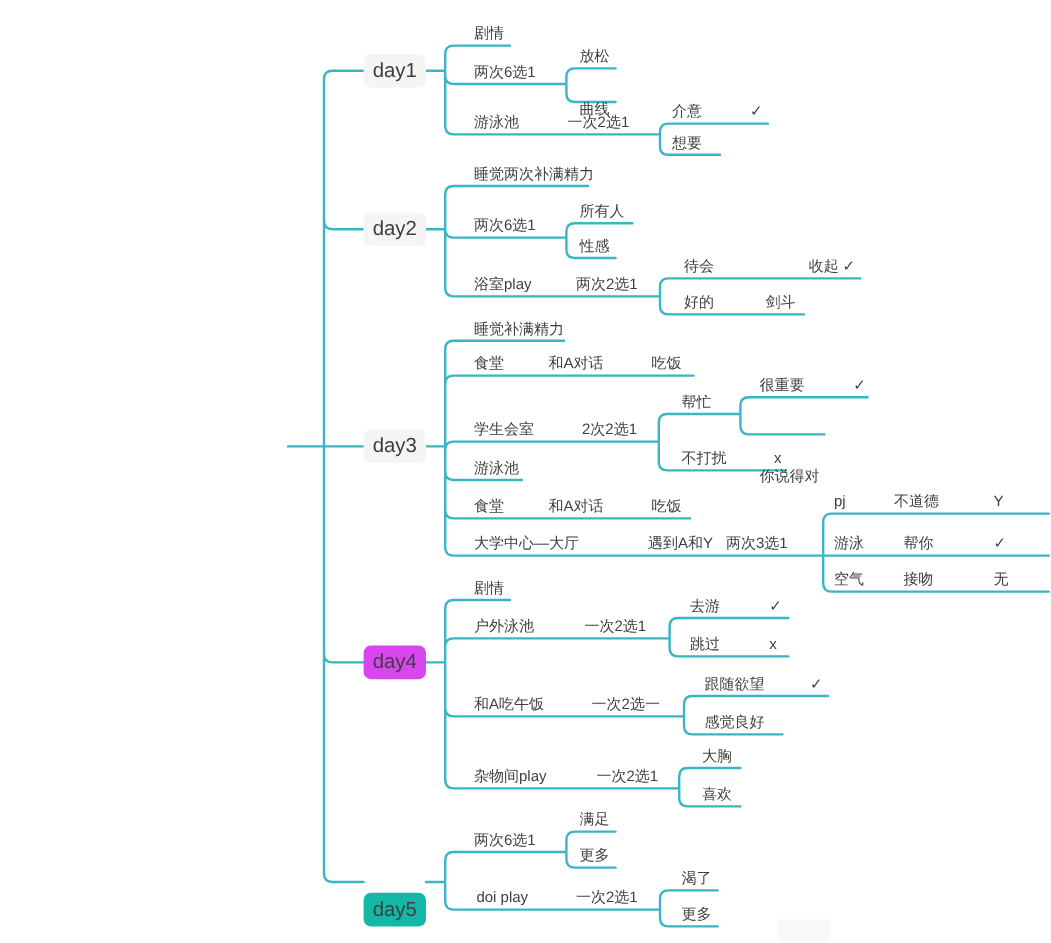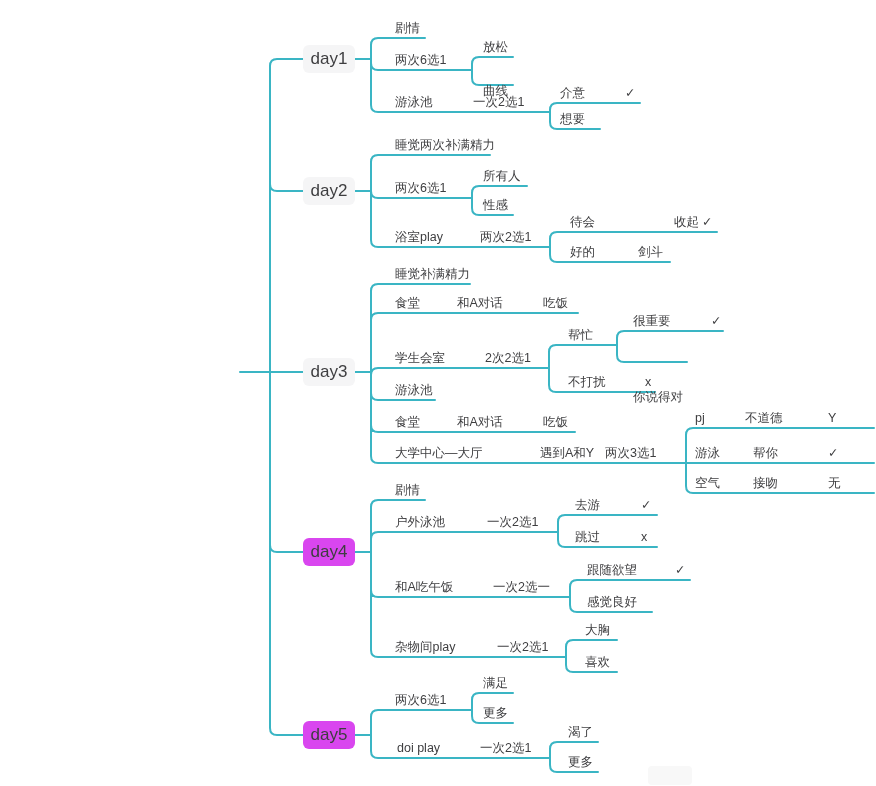--- a/index.html
+++ b/index.html
@@ -19,21 +19,21 @@
 <div id="canvas" style="color: rgb(62, 62, 64);">
   <svg id="edges" width="876" height="786" viewBox="0 0 876 786">
       <path d="M 240 372 H 303 M 303 59 H 277 Q 270 59 270 66 V 728 Q 270 735 277 735 H 303 M 270 184 Q 270 191 277 191 H 303 M 270 545 Q 270 552 277 552 H 303 M 355 59 H 371 M 371 45 L 371 105 M 371 45 Q 371 38 378 38 H 425 M 371 63 Q 371 70 378 70 H 468 M 371 105 Q 371 112 378 112 H 546 M 468 70 H 472 M 472 64 L 472 78 M 472 64 Q 472 57 479 57 H 513 M 472 78 Q 472 85 479 85 H 513 M 546 112 H 550 M 550 110 L 550 122 M 550 110 Q 550 103 557 103 H 640 M 550 122 Q 550 129 557 129 H 600 M 355 191 H 371 M 371 162 L 371 240 M 371 162 Q 371 155 378 155 H 490 M 371 191 Q 371 198 378 198 H 468 M 371 240 Q 371 247 378 247 H 546 M 468 198 H 472 M 472 193 L 472 208 M 472 193 Q 472 186 479 186 H 527 M 472 208 Q 472 215 479 215 H 513 M 546 247 H 550 M 550 239 L 550 255 M 550 239 Q 550 232 557 232 H 717 M 550 255 Q 550 262 557 262 H 670 M 355 372 H 371 M 371 291 L 371 456 M 371 291 Q 371 284 378 284 H 470 M 371 320 Q 371 313 378 313 H 578 M 371 375 Q 371 368 378 368 H 549 M 371 393 Q 371 400 378 400 H 435 M 371 425 Q 371 432 378 432 H 575 M 371 456 Q 371 463 378 463 H 686 M 543 368 H 549 M 549 352 L 549 385 M 549 352 Q 549 345 556 345 H 617 M 549 385 Q 549 392 556 392 H 655 M 613 345 H 617 M 617 338 L 617 355 M 617 338 Q 617 331 624 331 H 723 M 617 355 Q 617 362 624 362 H 687 M 680 463 H 686 M 686 435 L 686 486 M 686 435 Q 686 428 693 428 H 874 M 686 463 H 874 M 686 486 Q 686 493 693 493 H 874 M 355 552 H 371 M 371 507 L 371 650 M 371 507 Q 371 500 378 500 H 425 M 371 539 Q 371 532 378 532 H 558 M 371 590 Q 371 597 378 597 H 570 M 371 650 Q 371 657 378 657 H 566 M 553 532 H 558 M 558 522 L 558 540 M 558 522 Q 558 515 565 515 H 657 M 558 540 Q 558 547 565 547 H 657 M 565 597 H 570 M 570 587 L 570 605 M 570 587 Q 570 580 577 580 H 690 M 570 605 Q 570 612 577 612 H 652 M 562 657 H 566 M 566 647 L 566 665 M 566 647 Q 566 640 573 640 H 617 M 566 665 Q 566 672 573 672 H 617 M 355 735 H 371 M 371 717 L 371 751 M 371 717 Q 371 710 378 710 H 468 M 371 751 Q 371 758 378 758 H 546 M 468 710 H 472 M 472 700 L 472 716 M 472 700 Q 472 693 479 693 H 513 M 472 716 Q 472 723 479 723 H 513 M 546 758 H 550 M 550 749 L 550 765 M 550 749 Q 550 742 557 742 H 598 M 550 765 Q 550 772 557 772 H 598" fill="none" stroke="#3ab5c4" stroke-width="2" stroke-linecap="round" stroke-linejoin="round"></path>
     </svg>
 
 
   <div class="day" style="top: 45px; background: rgb(245, 245, 246);">day1</div>
   <div class="day" style="top: 177px; background: rgb(245, 245, 246);">day2</div>
   <div class="day" style="top: 358px; background: rgb(245, 245, 246);">day3</div>
   <div class="day" style="top: 538px; background: #d946ef;">day4</div>
-  <div class="day" style="top: 721px; background: #d946ef;">day5</div>
+  <div class="day" style="top: 744px; background: #14b8a6;">day5</div>
 
   <div id="labels">
       <span class="lb" style="left: 395px; top: 21px;">剧情</span>
       <span class="lb" style="left: 395px; top: 53px;">两次6选1</span>
       <span class="lb" style="left: 483px; top: 40px;">放松</span>
       <span class="lb" style="left: 483px; top: 84px;">曲线</span>
       <span class="lb" style="left: 395px; top: 95px;">游泳池</span>
       <span class="lb" style="left: 473px; top: 95px;">一次2选1</span>
       <span class="lb" style="left: 560px; top: 86px;">介意</span>
       <span class="lb" style="left: 625px; top: 86px;">✓</span>

